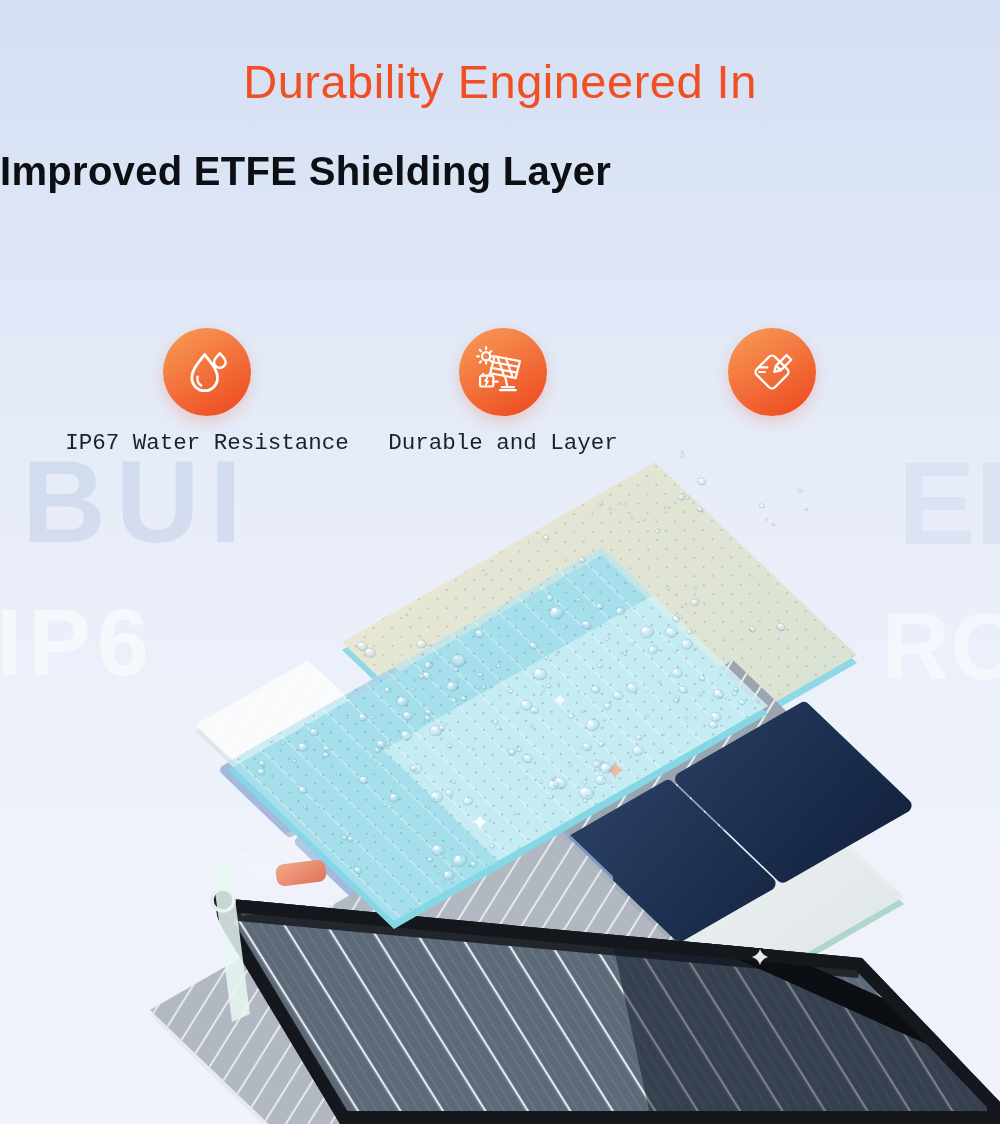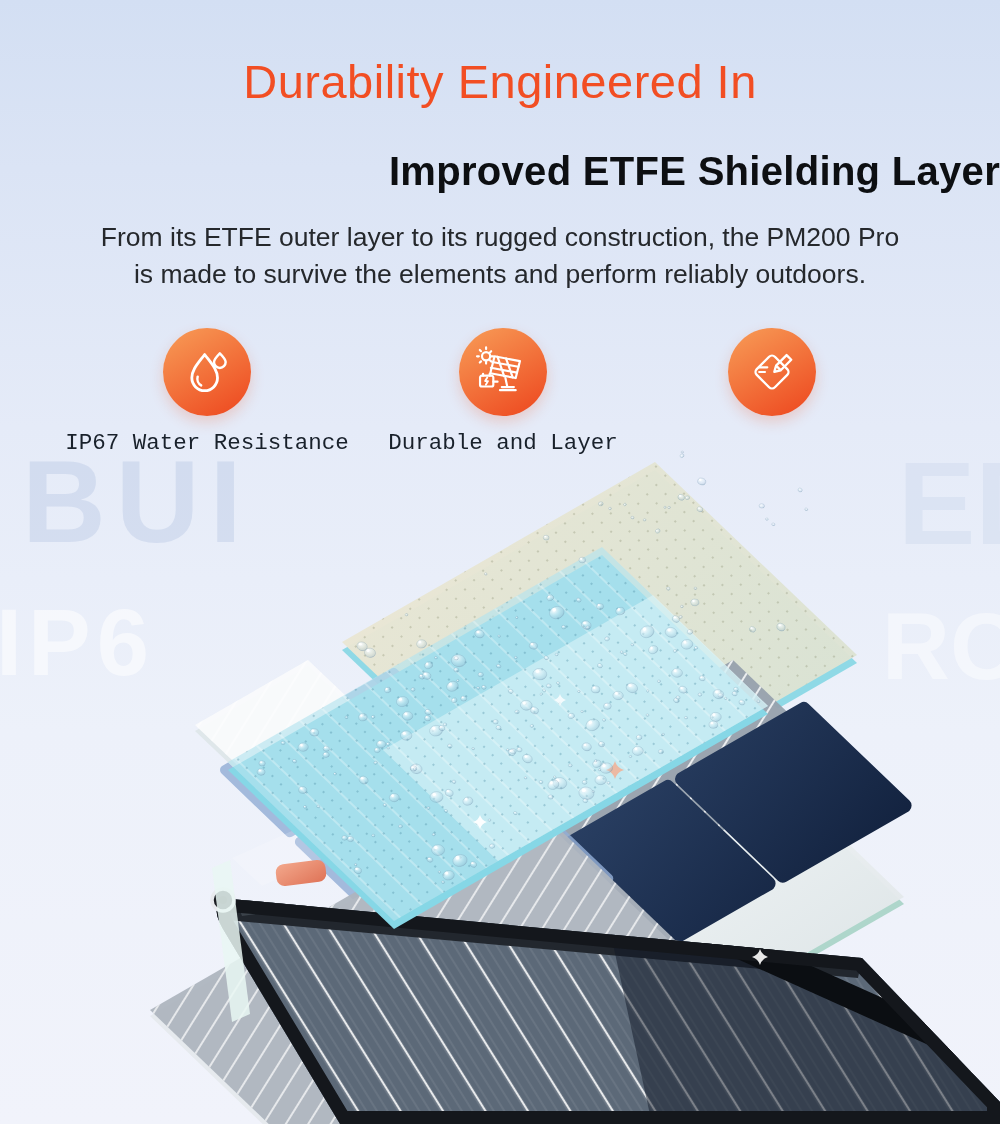--- a/index.html
+++ b/index.html
@@ -1,21 +1,21 @@
 <!DOCTYPE html>
 <html><head>
 <meta charset="utf-8">
 <style>
   html,body{margin:0;padding:0;}
   .page{position:relative;width:1000px;height:1124px;overflow:hidden;
         font-family:"Liberation Sans",sans-serif;
         background:linear-gradient(180deg,#d3dff3 0%,#dbe4f5 15%,#e5ebf8 38%,#edf1fa 65%,#f1f3fb 100%);}
   .title{position:absolute;top:54px;left:0;width:100%;text-align:center;
          font-size:47px;font-weight:400;color:#f24e23;letter-spacing:.5px;}
-  .subtitle{position:absolute;top:149px;left:0;width:100%;text-align:right;
+  .subtitle{position:absolute;top:149px;left:0;width:100%;text-align:left;
             font-size:40px;font-weight:700;color:#0d0f12;letter-spacing:.3px;}
   .desc{position:absolute;top:219px;left:0;width:100%;text-align:center;
         font-size:26.5px;line-height:37px;color:#25282c;}
   .features{position:absolute;top:328px;left:0;width:100%;height:130px;}
   .feature{position:absolute;width:320px;text-align:center;}
   .f1{left:47px;} .f2{left:343px;} .f3{left:612px;}
   .icon-circle{width:88px;height:88px;border-radius:50%;margin:0 auto;
                background:linear-gradient(150deg,#f79955 5%,#ee4e23 90%);
                display:flex;align-items:center;justify-content:center;
                box-shadow:0 6px 14px rgba(238,88,40,.22);}
@@ -472,24 +472,20 @@
         <ellipse cx="413.0" cy="689.5" rx="2.1" ry="1.7" transform="rotate(-12 413.0 689.5)" fill="url(#dropG)" stroke="rgba(110,145,170,0.35)" stroke-width="0.6"></ellipse>
         <ellipse cx="427.6" cy="718.3" rx="3.1" ry="2.6" transform="rotate(13 427.6 718.3)" fill="url(#dropG)" stroke="rgba(110,145,170,0.35)" stroke-width="0.6"></ellipse>
         <circle cx="426.5" cy="717.0" r="0.8" fill="rgba(255,255,255,0.9)"></circle>
         <ellipse cx="387.7" cy="690.0" rx="3.3" ry="2.7" transform="rotate(-18 387.7 690.0)" fill="url(#dropG)" stroke="rgba(110,145,170,0.35)" stroke-width="0.6"></ellipse>
         <circle cx="386.6" cy="688.7" r="0.9" fill="rgba(255,255,255,0.9)"></circle>
       </g>
   </svg>
 
   <div class="title">Durability Engineered In</div>
   <div class="subtitle">Improved ETFE Shielding Layer</div>
-  <div class="desc">
-    <div>From its ETFE outer layer to its rugged construction, the PM200 Pro</div>
-    <div>is made to survive the elements and perform reliably outdoors.</div>
-  </div>
 
   <div class="features">
 
     <div class="feature f1">
       <div class="icon-circle">
         <svg width="56" height="56" viewBox="-24 -24 48 48" fill="none" stroke="#ffffff" stroke-width="2.4" stroke-linecap="round" stroke-linejoin="round">
           <path d="M-2,-15 C4,-7 9,-2 9,5 A11,11 0 1 1 -13,5 C-13,-2 -8,-7 -2,-15 Z"></path>
           <path d="M11,-16 C14,-13 16,-11 16,-8.5 A5,5 0 1 1 6,-8.5 C6,-11 8,-13 11,-16 Z" stroke-width="2.1"></path>
           <path d="M-8,4 a6.5,6.5 0 0 0 3,7.5" stroke-width="2.1"></path>
         </svg>

